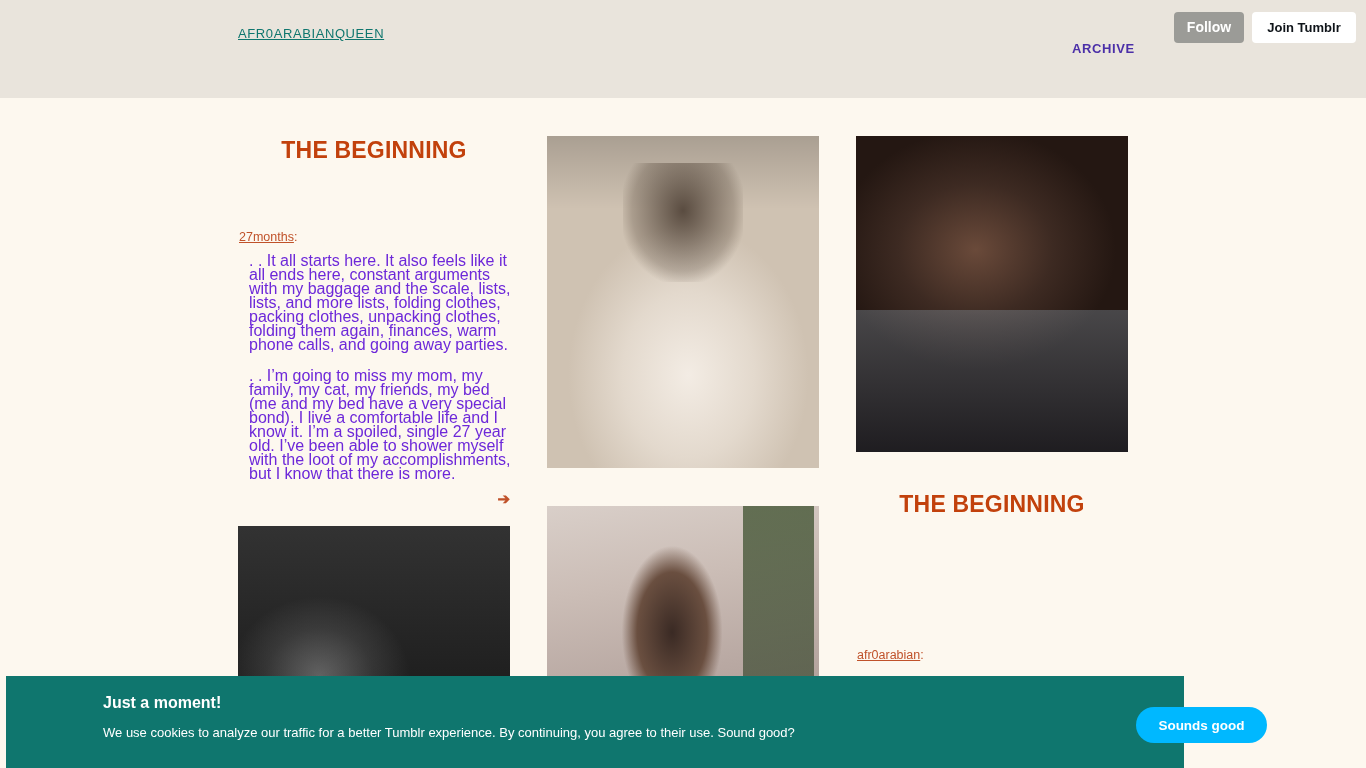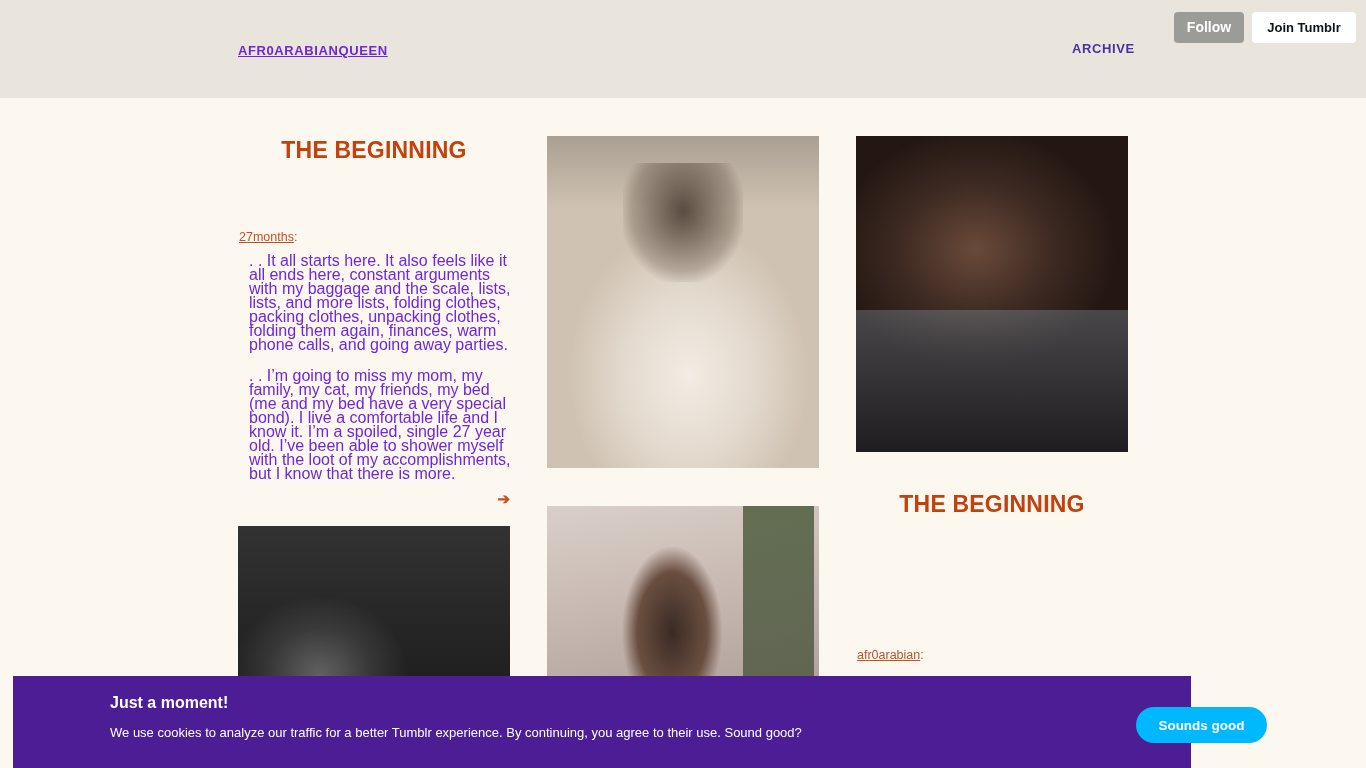--- a/index.html
+++ b/index.html
@@ -11,24 +11,24 @@
     font-family: "Liberation Sans", sans-serif;
   }
 
   
   .topbar {
     position: absolute; top: 0; left: 0;
     width: 1366px; height: 98px;
     background: #e9e4dc;
   }
   .site-title {
-    position: absolute; left: 238px; top: 43px;
-    font-size: 13px; font-weight: bold;
+    position: absolute; left: 238px; top: 26px;
+    font-size: 13px; font-weight: normal;
     letter-spacing: 0.6px;
-    color: #6d28d9;
+    color: #0f766e;
   }
   .archive-link {
     position: absolute; left: 1072px; top: 41px;
     font-size: 13px; font-weight: bold;
     letter-spacing: 0.6px;
     color: #4b2fa8;
     text-decoration: none;
   }
   .follow-btn {
     position: absolute; left: 1174px; top: 12px;
@@ -145,23 +145,23 @@
   }
   .ph-wall::after {
     content: "";
     position: absolute; right: 2%; top: 0;
     width: 26%; height: 100%;
     background: linear-gradient(180deg, rgba(60,80,45,0.75), rgba(35,50,30,0.55));
   }
 
   
   .cookie {
-    position: absolute; left: 13px; top: 676px;
+    position: absolute; left: 6px; top: 676px;
     width: 1178px; height: 92px;
-    background: #4c1d95;
+    background: #0f766e;
     color: #ffffff;
   }
   .cookie-title {
     position: absolute; left: 97px; top: 18px;
     font-size: 16px; font-weight: bold;
   }
   .cookie-text {
     position: absolute; left: 97px; top: 49px;
     font-size: 13px;
   }

